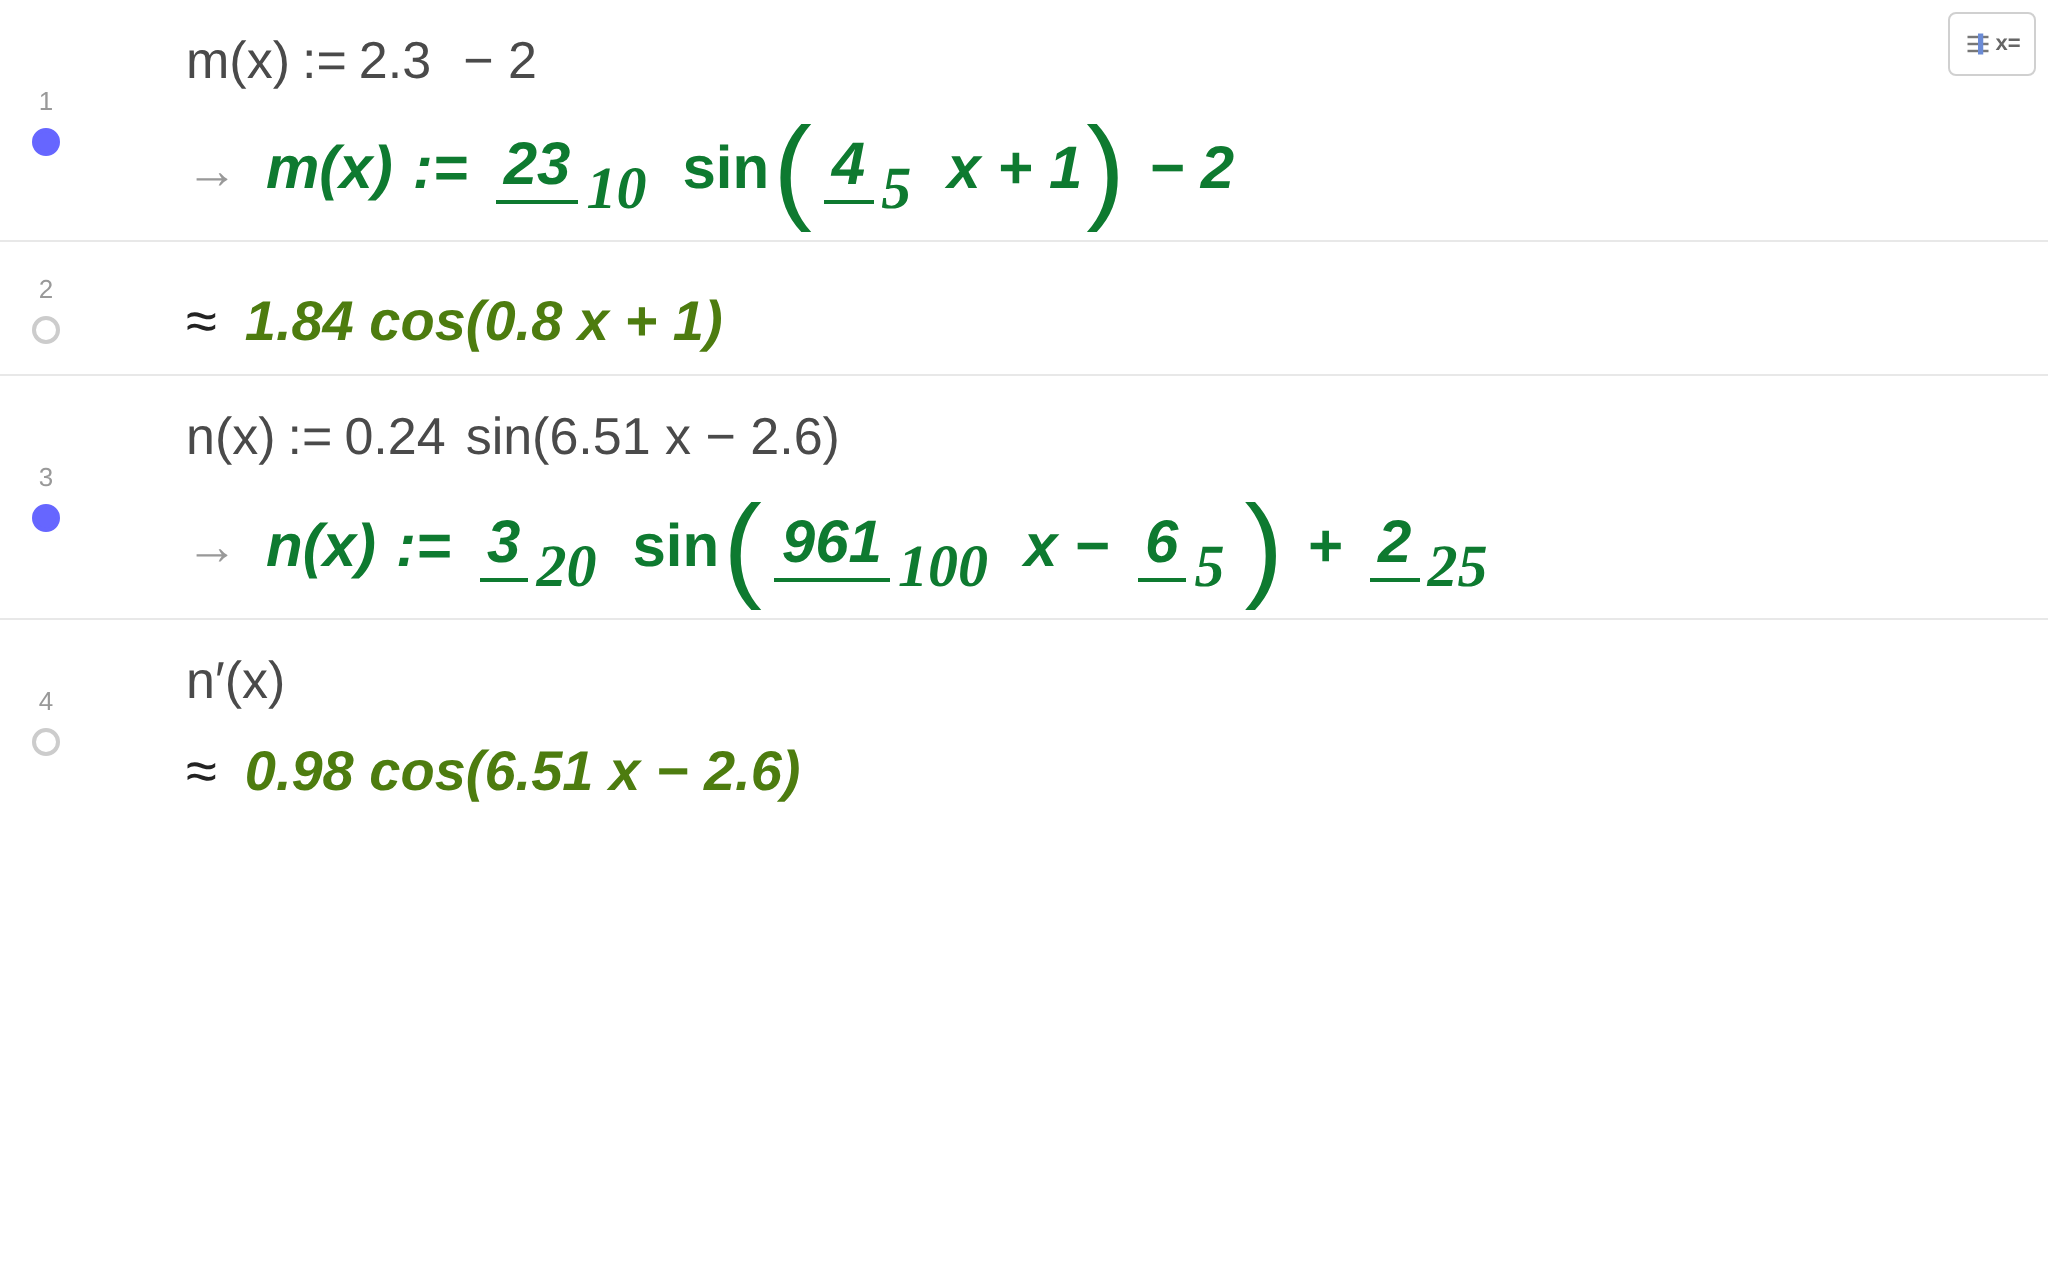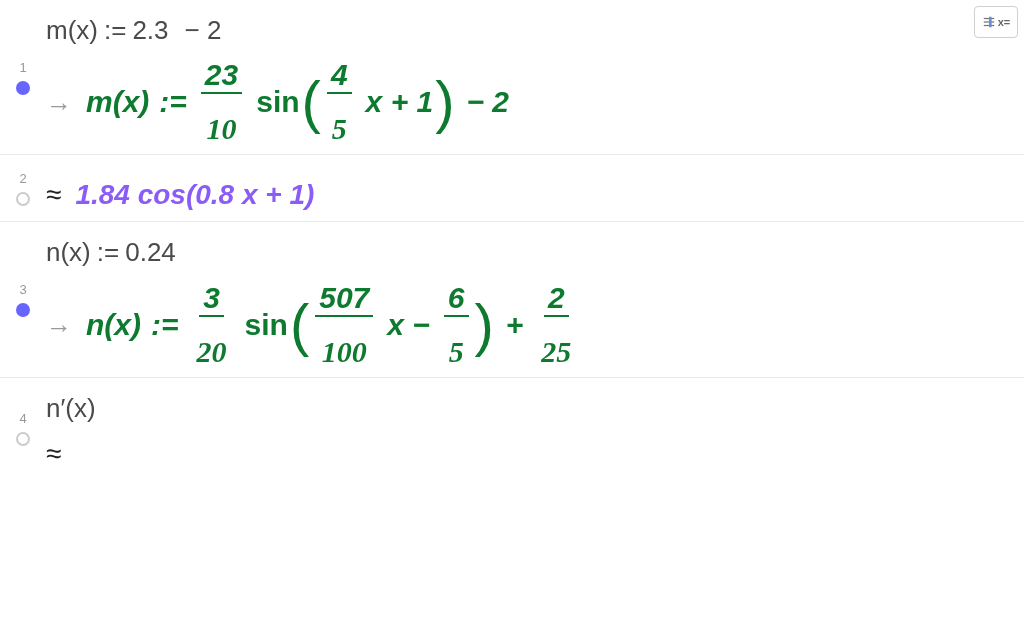--- a/index.html
+++ b/index.html
@@ -4,28 +4,28 @@
 <style>
   * { box-sizing: border-box; margin: 0; padding: 0; }
   html, body { width: 1024px; height: 637px; font-family: "Segoe UI", Arial, sans-serif; background: #fff; color: #000; overflow: hidden; }
   .algebra-view { width: 100%; height: 100%; position: relative; }
   .row { display: flex; border-bottom: 1px solid #e8e8e8; padding: 10px 16px 10px 0; }
   .gutter { width: 46px; flex: 0 0 46px; display: flex; flex-direction: column; align-items: center; justify-content: center; gap: 6px; }
   .num { font-size: 13px; color: #999; }
   .marker { width: 14px; height: 14px; border-radius: 50%; border: 2px solid #6666ff; }
   .marker.filled { background: #6666ff; }
   .marker.empty { background: #fff; border-color: #ccc; }
-  .content { flex: 1; padding-top: 2px; }
+  .content { flex: 1; padding-top: 2px; margin-left: 47px; }
   .input-line { font-size: 26px; color: #4a4a4a; font-weight: 400; line-height: 1.4; display:flex; align-items:center; flex-wrap:wrap; }
   .output-line { display: flex; align-items: center; margin-top: 12px; }
   .arrow { color: #999; font-size: 26px; margin-right: 14px; font-weight: 400; }
   .approx { color: #222; font-size: 28px; margin-right: 14px; font-weight: 400; }
   .expr-green { color: #0e7a30; font-size: 30px; font-weight: 700; font-style: italic; display: flex; align-items: center; }
-  .expr-black { color: #8b5cf6; font-size: 28px; font-weight: 700; font-style: italic; display: flex; align-items: center; }
-  .frac { display: inline-flex; flex-direction: column; align-items: center; vertical-align: middle; margin: 0 4px; line-height: 1; justify-content: flex-end; }
+  .expr-black { color: #4d7c0f; font-size: 28px; font-weight: 700; font-style: italic; display: flex; align-items: center; }
+  .frac { display: inline-flex; flex-direction: row; align-items: center; vertical-align: middle; margin: 0 4px; line-height: 1; justify-content: flex-end; }
   .frac .n { border-bottom: 2.5px solid currentColor; padding: 0 4px 2px; }
   .frac .d { padding: 20px 4px 0; font-family: Liberation Serif, serif; }
   .bigp { font-size: 58px; font-weight: 400; font-style: normal; line-height: 0.8; margin: 0 2px; }
   .upright { font-style: normal; }
   .slider-btn { position: absolute; top: 6px; right: 6px; width: 44px; height: 32px; border: 1px solid #d0d0d0; border-radius: 4px; background: #fff; display: flex; align-items: center; justify-content: center; gap: 2px; cursor: pointer; }
   .slider-btn svg { width: 14px; height: 14px; }
   .slider-btn .xeq { font-size: 11px; color: #666; font-weight: 600; }
   .sp { display:inline-block; width:6px; }
   .sp2 { display:inline-block; width:10px; }
 </style>
@@ -107,38 +107,39 @@
       <span class="marker filled"></span>
     </div>
     <div class="content">
       <div class="input-line">
         <span>n(x)</span>
           <span class="sp"></span>
         <span>:=</span>
           <span class="sp"></span>
         <span>0.24</span>
           <span class="sp2"></span>
+        <span>sin(6.51 x − 2.6)</span>
           <span class="sp"></span>
       </div>
       <div class="output-line">
         <span class="arrow">→</span>
         <span class="expr-green">
           <span>n(x)</span>
             <span class="sp2"></span>
           <span>:=</span>
             <span class="sp2"></span>
           <span class="frac">
               <span class="n">3</span>
               <span class="d">20</span>
             </span>
           <span class="sp2"></span>
           <span class="upright">sin</span>
           <span class="bigp">(</span>
           <span class="frac">
-              <span class="n">507</span>
+              <span class="n">961</span>
               <span class="d">100</span>
             </span>
           <span class="sp2"></span>
             <span>x −</span>
             <span class="sp2"></span>
           <span class="frac">
               <span class="n">6</span>
               <span class="d">5</span>
             </span>
           <span class="bigp">)</span>
@@ -158,17 +159,18 @@
     <div class="gutter">
       <span class="num">4</span>
       <span class="marker empty"></span>
     </div>
     <div class="content">
       <div class="input-line">
         <span>n′(x)</span>
       </div>
       <div class="output-line">
         <span class="approx">≈</span>
+        <span class="expr-black">0.98  cos(6.51 x − 2.6)</span>
       </div>
     </div>
   </div>
 
 </div>
 
 </body></html>

